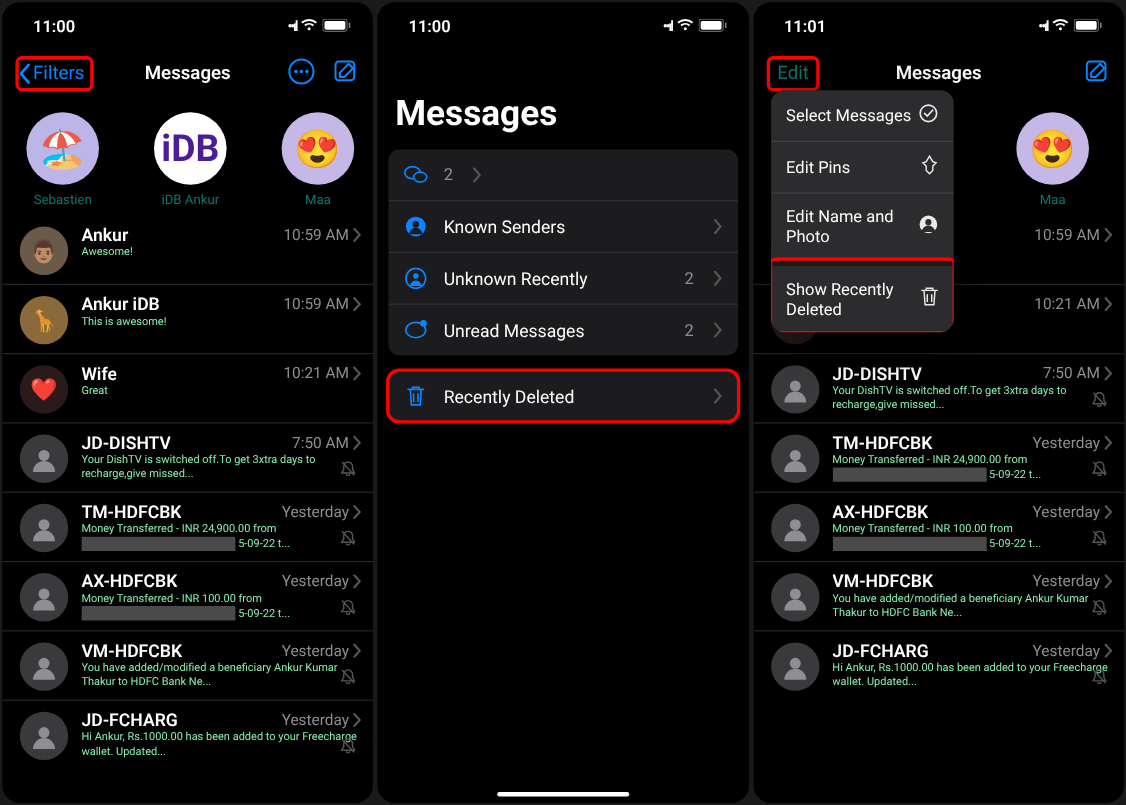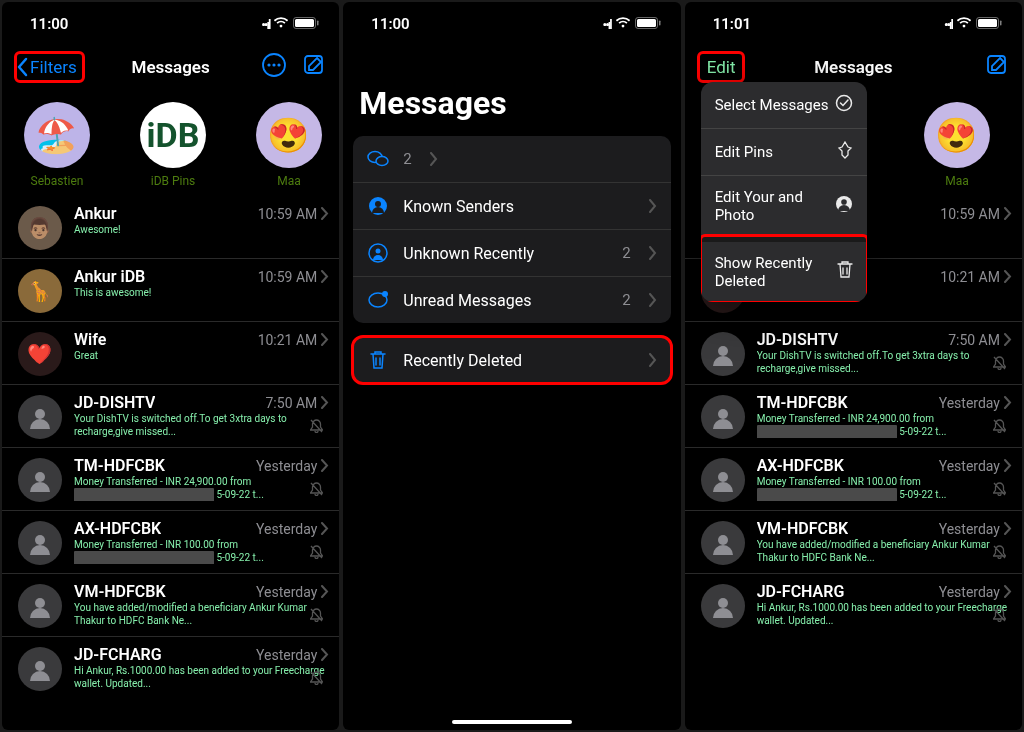--- a/index.html
+++ b/index.html
@@ -1,32 +1,32 @@
 <!DOCTYPE html>
 <html><head>
 <meta charset="utf-8">
 <style>
   * { margin:0; padding:0; box-sizing:border-box; font-family:-apple-system, BlinkMacSystemFont, "Segoe UI", Roboto, sans-serif; }
   body { background:#1a1a1a; display:flex; justify-content:center; gap:4px; padding:2px; width:1024px; height:732px; }
-  .phone { width:338px; height:728px; background:#000; border-radius:6px; overflow:hidden; position:relative; color:#fff; }
+  .phone { width:338px; height:728px; background:#000; border-radius:16px; overflow:hidden; position:relative; color:#fff; }
   .status-bar { height:44px; display:flex; align-items:center; justify-content:space-between; padding:0 20px 0 28px; font-size:15px; font-weight:600; }
   .status-right { display:flex; align-items:center; gap:4px; }
   .signal { letter-spacing:-2px; font-size:13px; }
   .navbar { height:42px; display:flex; align-items:center; justify-content:space-between; padding:0 14px; }
   .nav-left { display:flex; align-items:center; gap:2px; color:#0a84ff; font-size:17px; }
   .nav-title { font-size:17px; font-weight:600; position:absolute; left:50%; transform:translateX(-50%); }
   .nav-right { display:flex; align-items:center; gap:16px; }
   .more-btn, .compose-btn { color:#0a84ff; }
   .hl-red { outline:3px solid #ff0000; outline-offset:-1px; border-radius:4px; }
   .pinned-row { display:flex; gap:46px; padding:14px 0 8px 0; justify-content:flex-start; padding-left:20px; }
   .pinned { display:flex; flex-direction:column; align-items:center; gap:6px; width:70px; }
   .pinned .avatar { width:66px; height:66px; border-radius:50%; display:flex; align-items:center; justify-content:center; font-size:34px; }
-  .pinned .label { font-size:12px; color:#4d7c0f; }
+  .pinned .label { font-size:12px; color:#0f766e; }
   .av-beach { background:#bdb4e8; }
-  .av-idb { background:#fff; color:#14532d; font-weight:700; font-size:22px; }
+  .av-idb { background:#fff; color:#4c1d95; font-weight:700; font-size:22px; }
   .av-maa { background:#c5b8e6; }
   .conv-list { }
   .conv-row { display:flex; align-items:flex-start; padding:8px 10px 8px 16px; gap:12px; border-top:0.5px solid #2a2a2a; position:relative; }
   .conv-row:first-child { border-top:none; }
   .conv-avatar { width:44px; height:44px; border-radius:50%; background:#3a3a3c; display:flex; align-items:center; justify-content:center; flex-shrink:0; font-size:20px; margin-top:2px; }
   .conv-avatar.gray svg { fill:#8e8e93; }
   .conv-body { flex:1; min-width:0; }
   .conv-top { display:flex; align-items:center; justify-content:space-between; }
   .conv-name { font-size:16px; font-weight:600; white-space:nowrap; overflow:hidden; text-overflow:ellipsis; }
   .conv-meta { display:flex; align-items:center; gap:4px; color:#8e8e93; font-size:14px; flex-shrink:0; }
@@ -89,21 +89,21 @@
           </svg></span>
     </div>
   </div>
   <div class="pinned-row">
     <div class="pinned">
         <div class="avatar av-beach">🏖️</div>
         <div class="label">Sebastien</div>
       </div>
     <div class="pinned">
         <div class="avatar av-idb">iDB</div>
-        <div class="label">iDB Pins</div>
+        <div class="label">iDB Ankur</div>
       </div>
     <div class="pinned">
         <div class="avatar av-maa">😍</div>
         <div class="label">Maa</div>
       </div>
   </div>
   <div class="conv-list">
       <div class="conv-row">
     <div class="conv-avatar" style="background:#6b5a4a">👨🏽</div>
     <div class="conv-body">
@@ -383,21 +383,21 @@
             <path d="M8 10.5a1.4 1.4 0 100-2.8 1.4 1.4 0 000 2.8zm-3.3-3.7a5 5 0 016.6 0l1.2-1.3a6.8 6.8 0 00-9 0zM2 4.4a9 9 0 0112 0l1.2-1.3a10.8 10.8 0 00-14.4 0z"></path>
           </svg></span>
       <span><svg width="26" height="12" viewBox="0 0 26 12" fill="none">
             <rect x="0.5" y="0.5" width="22" height="11" rx="2.5" stroke="#fff" stroke-opacity=".4"></rect>
             <rect x="2" y="2" width="19" height="8" rx="1.5" fill="#fff"></rect>
             <rect x="24" y="3.5" width="1.5" height="5" rx=".8" fill="#fff" fill-opacity=".5"></rect>
           </svg></span>
     </div>
   </div>
   <div class="navbar">
-    <div class="nav-left hl-red" style="padding:4px 8px; color:#86efac;">
+    <div class="nav-left hl-red" style="padding:4px 8px; color:#0f766e;">
       <span>Edit</span>
     </div>
     <div class="nav-title">Messages</div>
     <div class="nav-right">
       <span class="compose-btn"><svg width="22" height="22" viewBox="0 0 22 22" fill="none">
             <rect x="2" y="2" width="17" height="17" rx="3" stroke="#0a84ff" stroke-width="1.8"></rect>
             <path d="M14 4l4 4-8 8H6v-4z" fill="#000" stroke="#0a84ff" stroke-width="1.8"></path>
           </svg></span>
     </div>
   </div>
@@ -572,21 +572,21 @@
             <path d="M5.5 9l2.5 2.5L13 6" stroke="#fff" stroke-width="1.5" stroke-linecap="round"></path>
           </svg></span>
     </div>
     <div class="edit-row">
       <span>Edit Pins</span>
       <span class="icn"><svg width="16" height="18" viewBox="0 0 16 18" fill="none">
             <path d="M8 1l3 5 3 1-3 3v4l-3 3-3-3v-4L2 7l3-1z" stroke="#fff" stroke-width="1.3" fill="none"></path>
           </svg></span>
     </div>
     <div class="edit-row">
-      <span>Edit Your and Photo</span>
+      <span>Edit Name and Photo</span>
       <span class="icn"><svg width="18" height="18" viewBox="0 0 18 18">
             <circle cx="9" cy="9" r="8" fill="#fff"></circle>
             <circle cx="9" cy="7" r="2.8" fill="#2c2c2e"></circle>
             <path d="M3 16a6 6 0 0112 0" fill="#2c2c2e"></path>
           </svg></span>
     </div>
     <div class="edit-row hl-red" style="border-top:6px solid #1a1a1a;">
       <span style="max-width:120px;">Show Recently Deleted</span>
       <span class="icn"><svg width="16" height="18" viewBox="0 0 16 18" fill="none">
             <path d="M1 3h14M5 3V1h6v2M3 3l1 13h8l1-13M6 7v6M10 7v6" stroke="#fff" stroke-width="1.3" stroke-linecap="round"></path>

